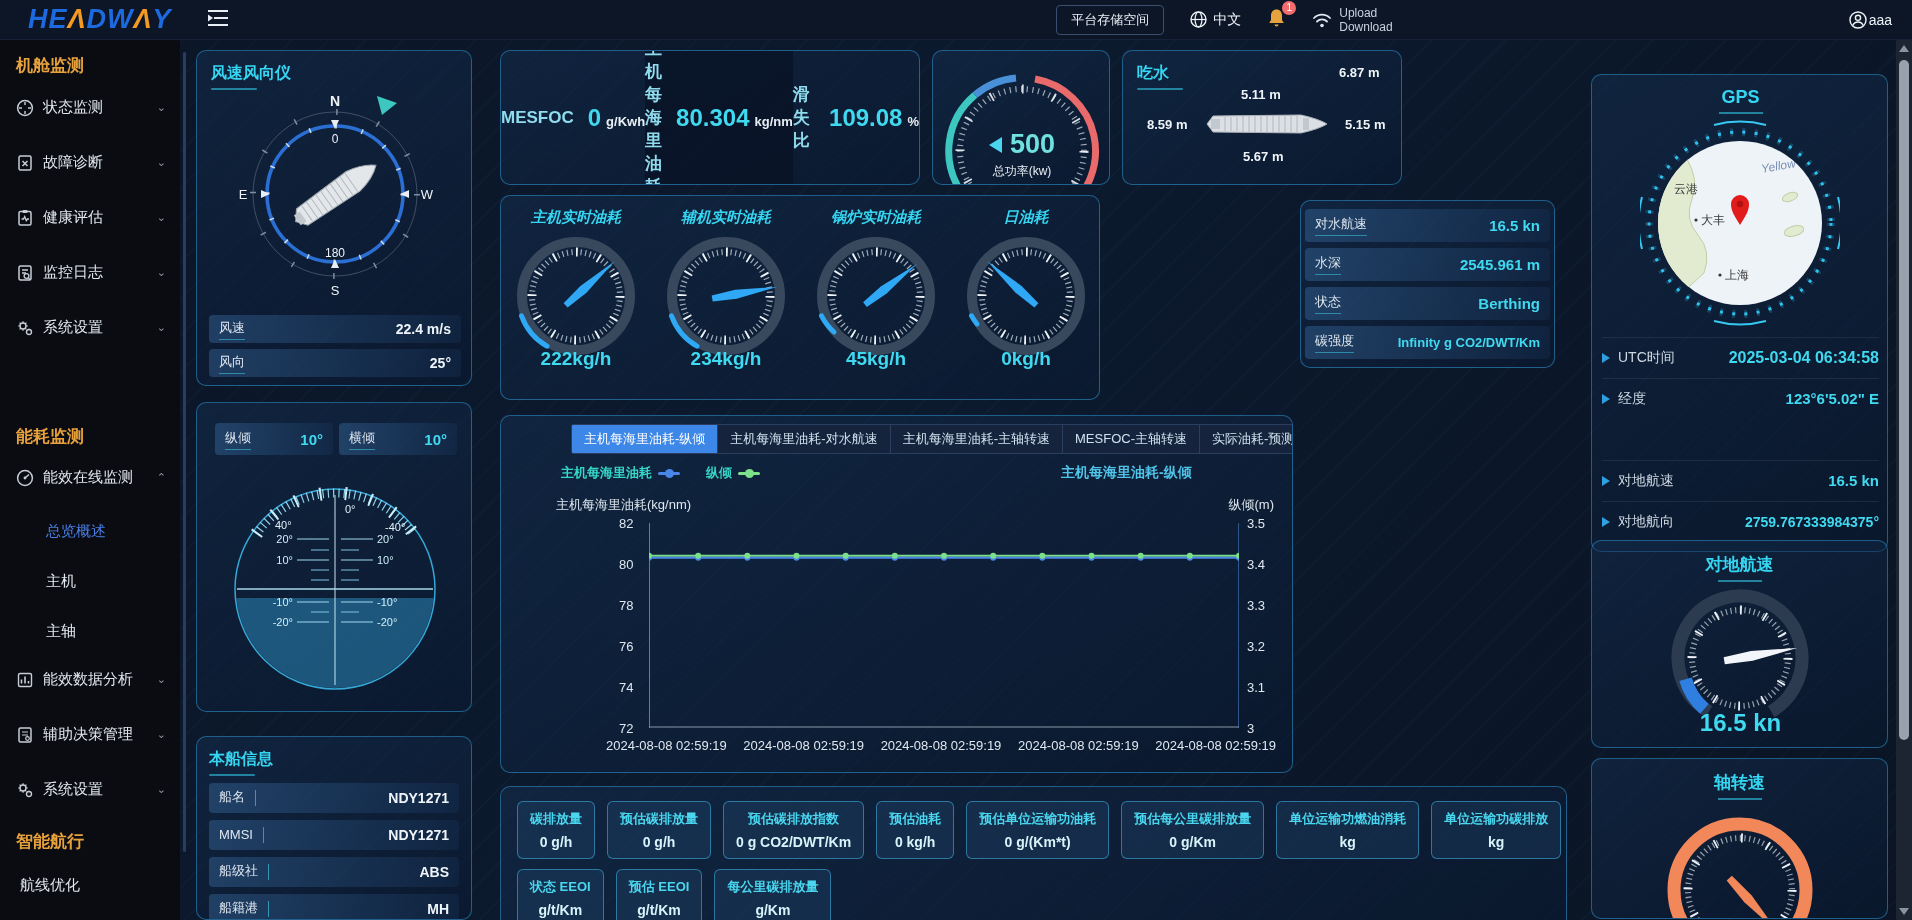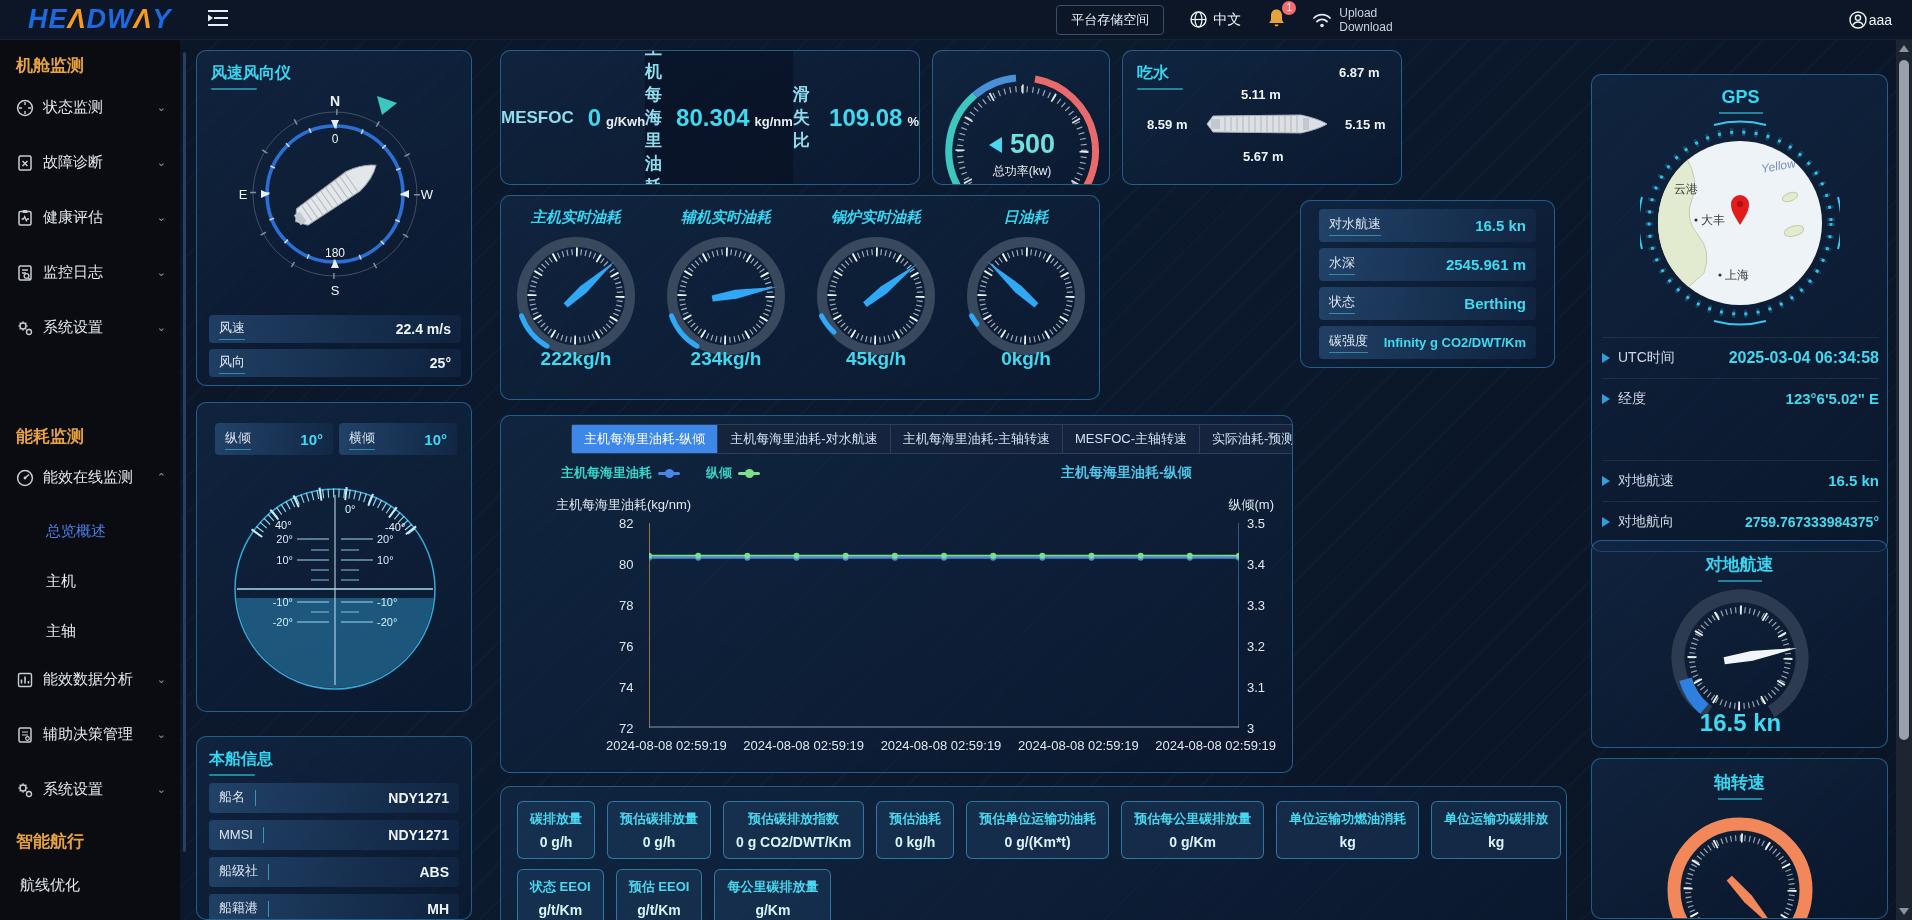--- a/index.html
+++ b/index.html
@@ -67,21 +67,21 @@
   
   #p-draft { left:1122px; top:50px; width:280px; height:135px; font-size:13px; color:#eef3f8; font-weight:bold;}
   #p-draft .ptitle { position:absolute; left:14px; top:12px;}
   .draft-v { position:absolute; }
   
   #p-fuel { left:500px; top:195px; width:600px; height:205px; display:flex; padding-top:12px;}
   .fg { width:150px; display:flex; flex-direction:column; align-items:center;}
   .fg-t { color:#35d6f2; font-size:15px; font-weight:bold; height:24px;font-style:italic;}
   .fg-v { color:#3fd9f0; font-size:19px; font-weight:bold; margin-top:-8px;}
   
-  #p-nav { left:1300px; top:200px; width:255px; height:168px; padding:8px 18px; display:flex; flex-direction:column; gap:6px;}
+  #p-nav { left:1300px; top:200px; width:255px; height:168px; padding:8px 4px; display:flex; flex-direction:column; gap:6px;}
   #p-nav .info-row { height:34px; }
   #p-nav .vl { font-size:15px; }
   
   #p-incline { left:196px; top:402px; width:276px; height:310px; overflow:hidden;}
   .inc-box { position:absolute; top:20px; width:118px; height:32px;}
   
   #p-ship { left:196px; top:736px; width:276px; height:184px; padding:12px 12px; overflow:hidden;}
   #p-ship .info-row { height:30px; margin-top:7px;}
   #p-ship .lb { border-bottom:none; }
   #p-ship .sep { width:1px; height:16px; background:rgba(63,217,240,.6); margin-left:10px;}

